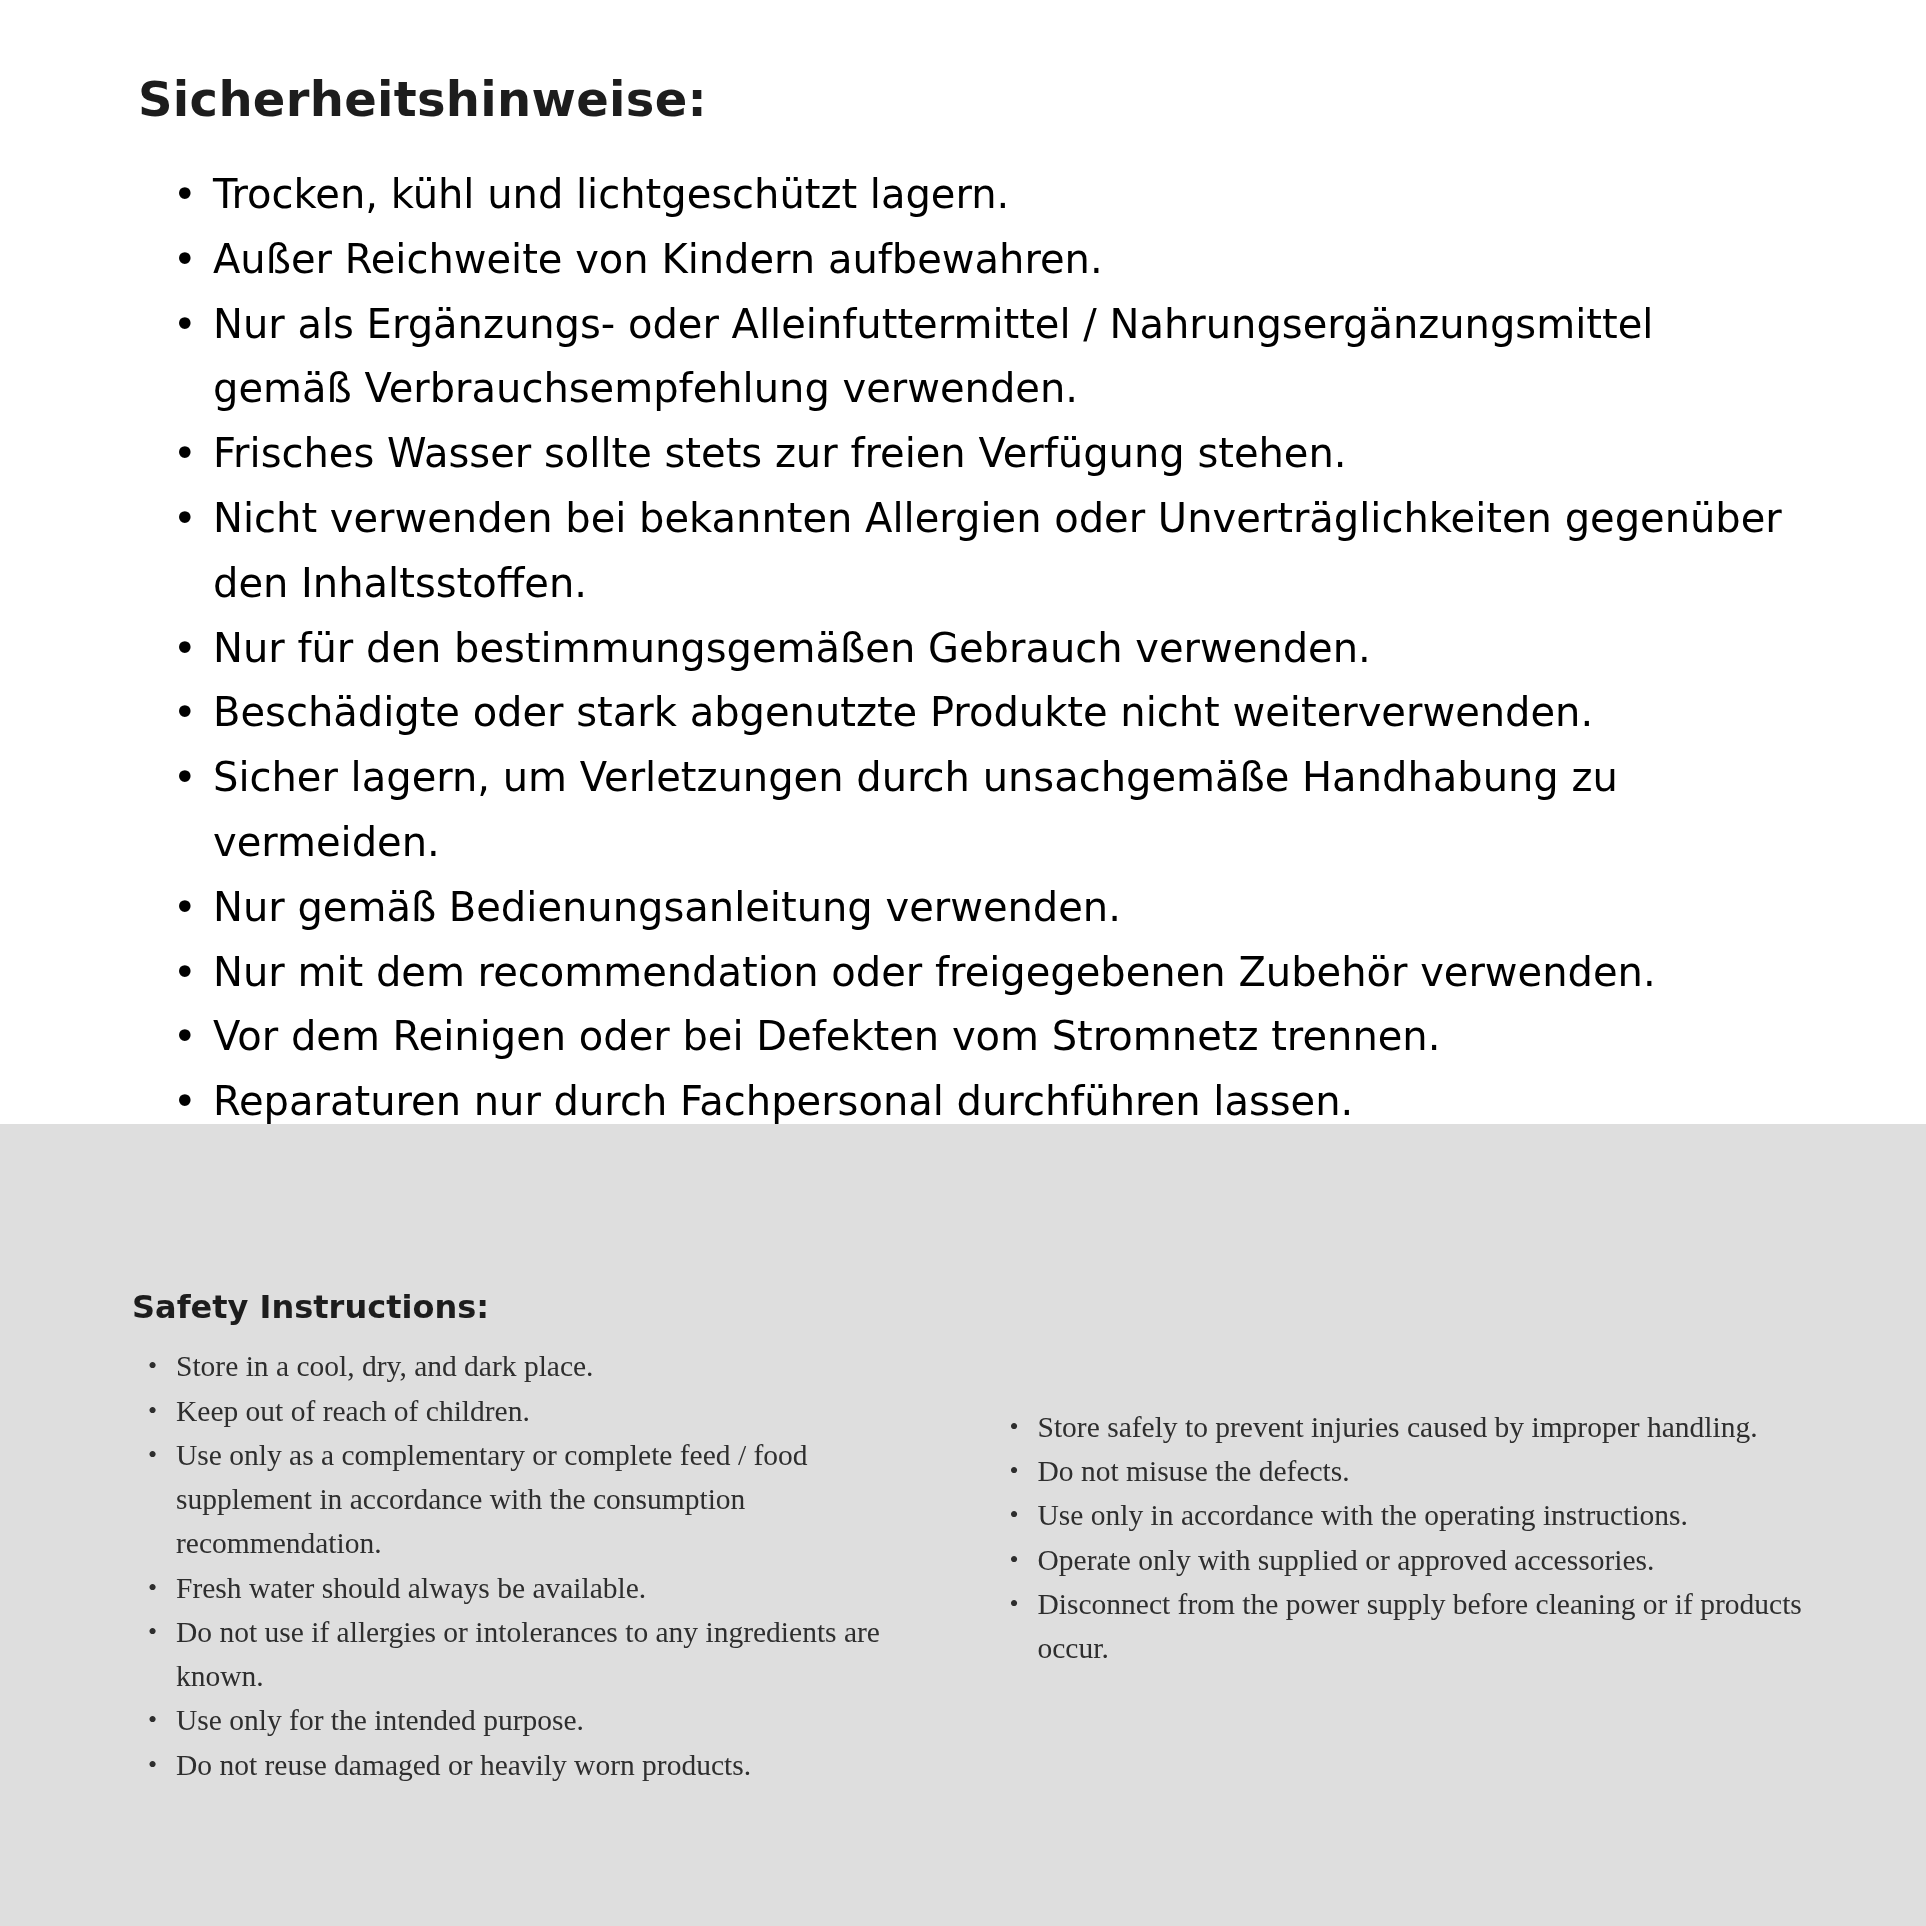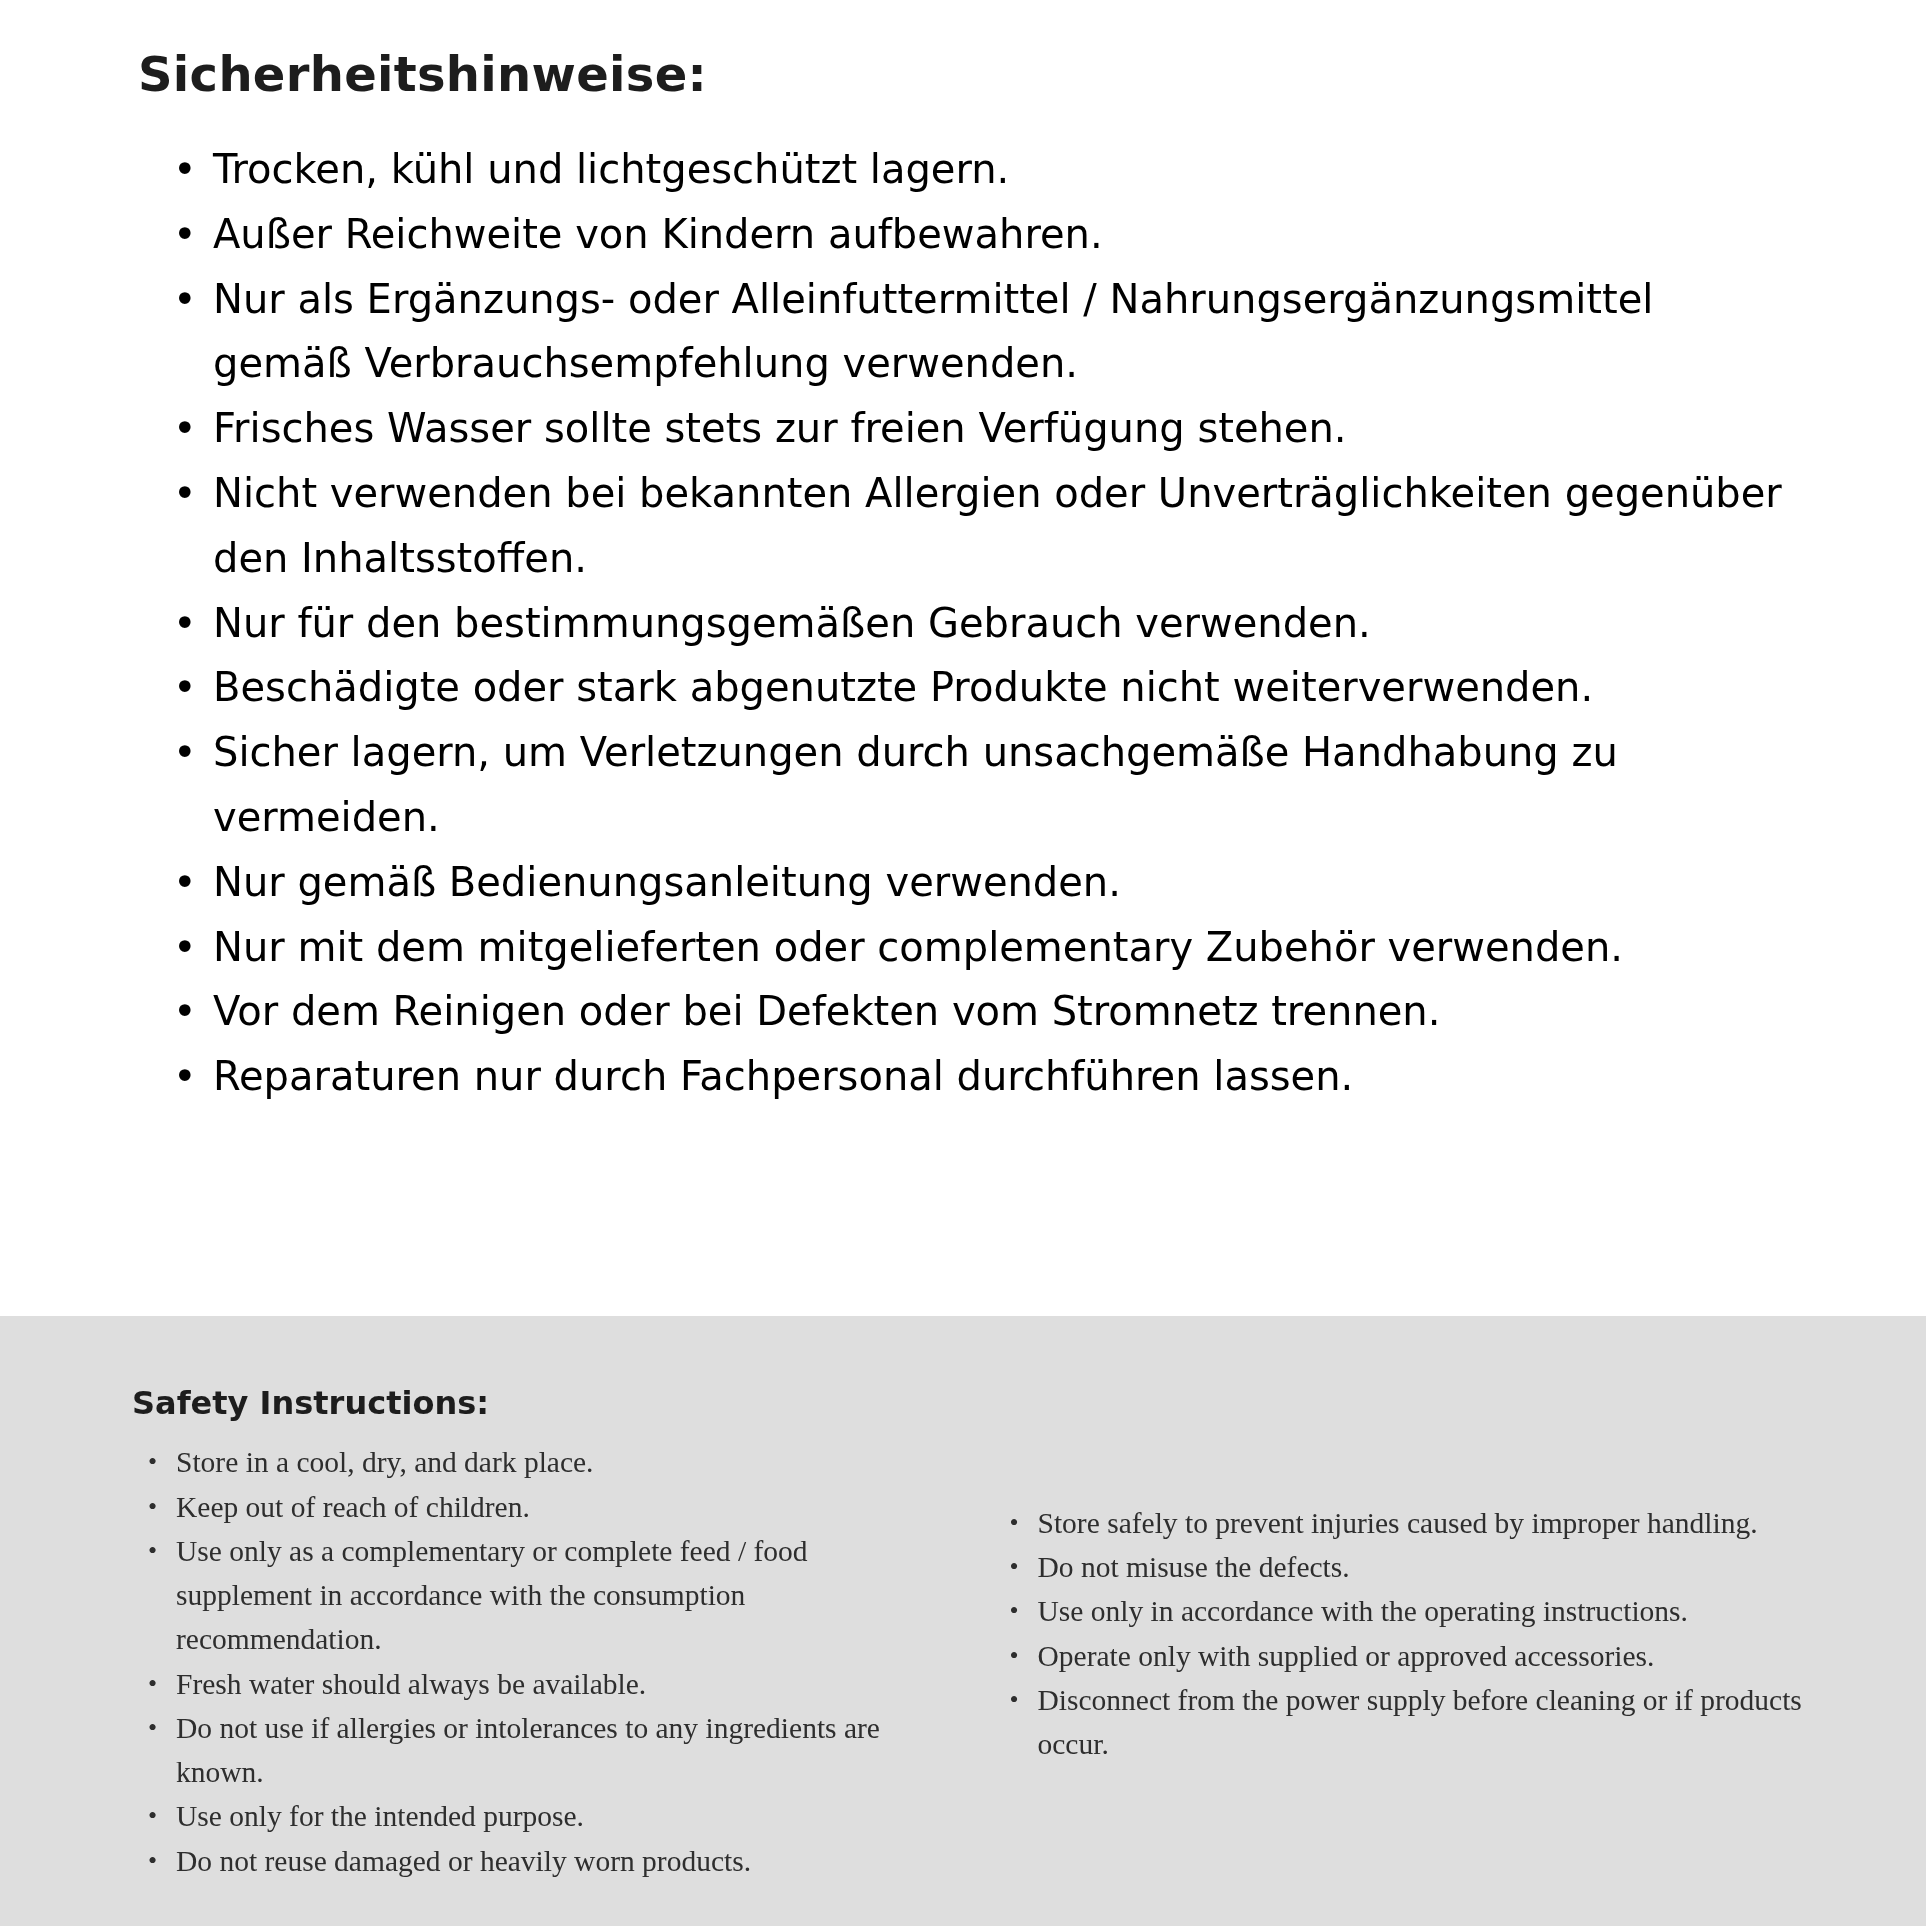--- a/index.html
+++ b/index.html
@@ -13,22 +13,22 @@
   .page {
     width: 1926px;
     height: 1926px;
     display: flex;
     flex-direction: column;
   }
 
   
   .section-de {
     background: #ffffff;
-    height: 1316px;
-    padding: 46px 128px 0 138px;
+    height: 1124px;
+    padding: 71px 128px 0 138px;
     border-radius: 18px;
   }
   .title-de {
     font-size: 48px;
     font-weight: 700;
     color: #1d1d1d;
     margin-bottom: 35px;
     letter-spacing: 0.3px;
   }
   ul.list-de {
@@ -101,21 +101,21 @@
     <ul class="list-de">
         <li>Trocken, kühl und lichtgeschützt lagern.</li>
         <li>Außer Reichweite von Kindern aufbewahren.</li>
         <li>Nur als Ergänzungs- oder Alleinfuttermittel / Nahrungsergänzungsmittel gemäß Verbrauchsempfehlung verwenden.</li>
         <li>Frisches Wasser sollte stets zur freien Verfügung stehen.</li>
         <li>Nicht verwenden bei bekannten Allergien oder Unverträglichkeiten gegenüber den Inhaltsstoffen.</li>
         <li>Nur für den bestimmungsgemäßen Gebrauch verwenden.</li>
         <li>Beschädigte oder stark abgenutzte Produkte nicht weiterverwenden.</li>
         <li>Sicher lagern, um Verletzungen durch unsachgemäße Handhabung zu vermeiden.</li>
         <li>Nur gemäß Bedienungsanleitung verwenden.</li>
-        <li>Nur mit dem mitgelieferten oder complementary Zubehör verwenden.</li>
+        <li>Nur mit dem recommendation oder freigegebenen Zubehör verwenden.</li>
         <li>Vor dem Reinigen oder bei Defekten vom Stromnetz trennen.</li>
         <li>Reparaturen nur durch Fachpersonal durchführen lassen.</li>
       </ul>
   </div>
 
   <div class="section-en">
     <div class="col-en left">
       <div class="title-en">Safety Instructions:</div>
       <ul class="list-en">
           <li>Store in a cool, dry, and dark place.</li>

